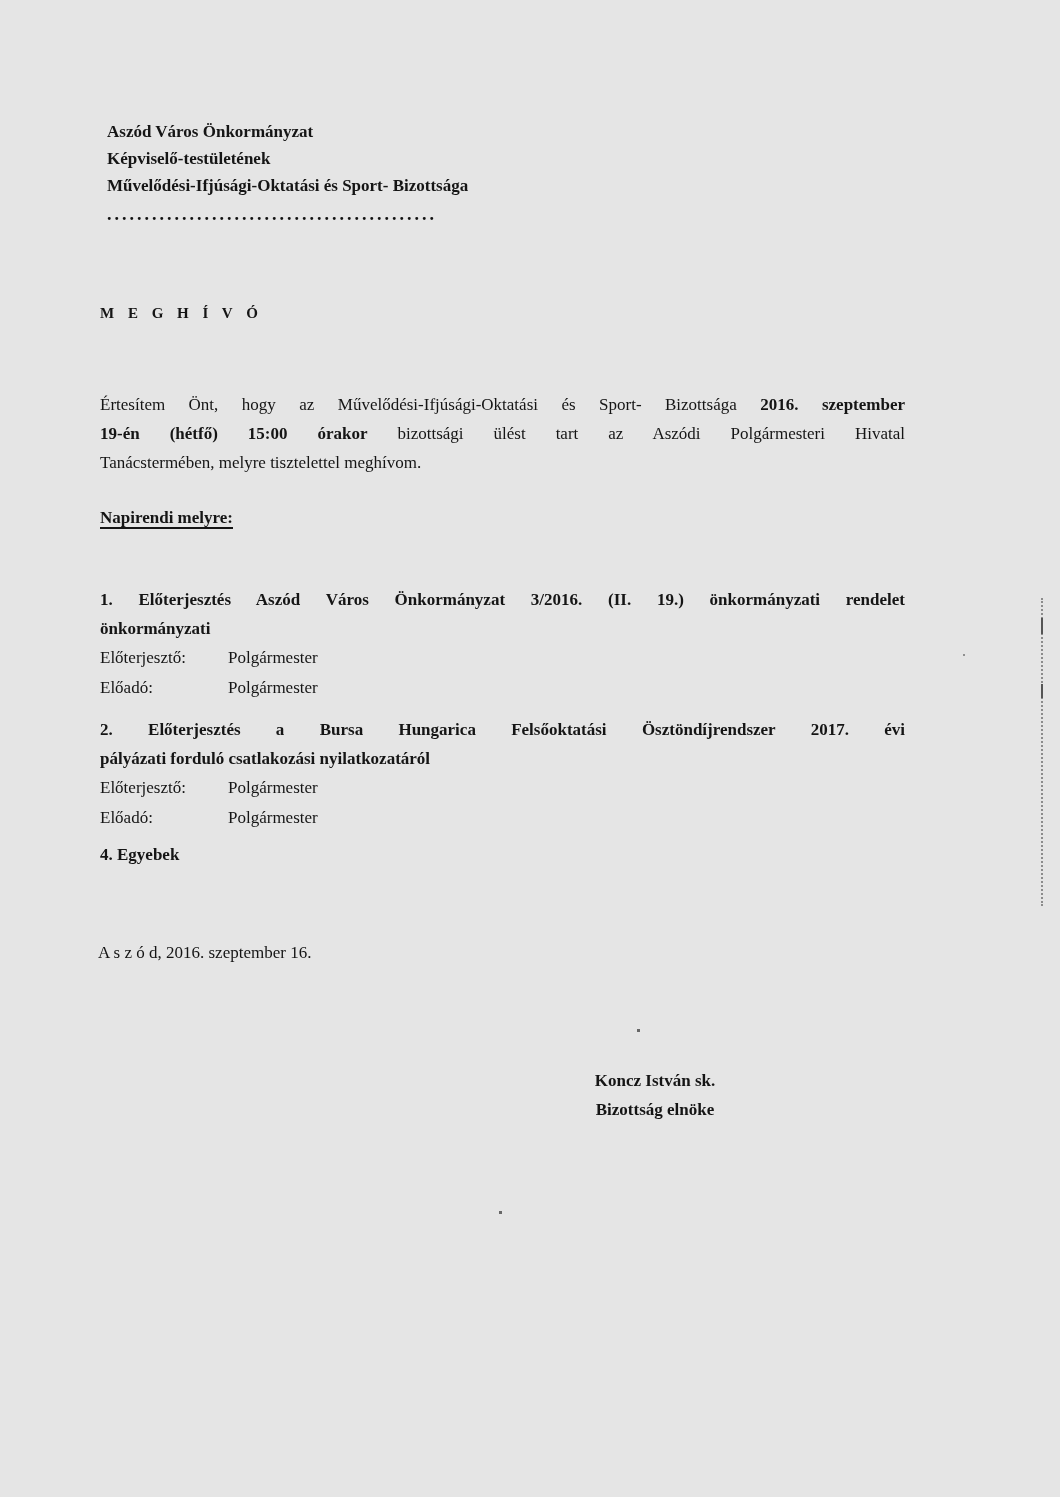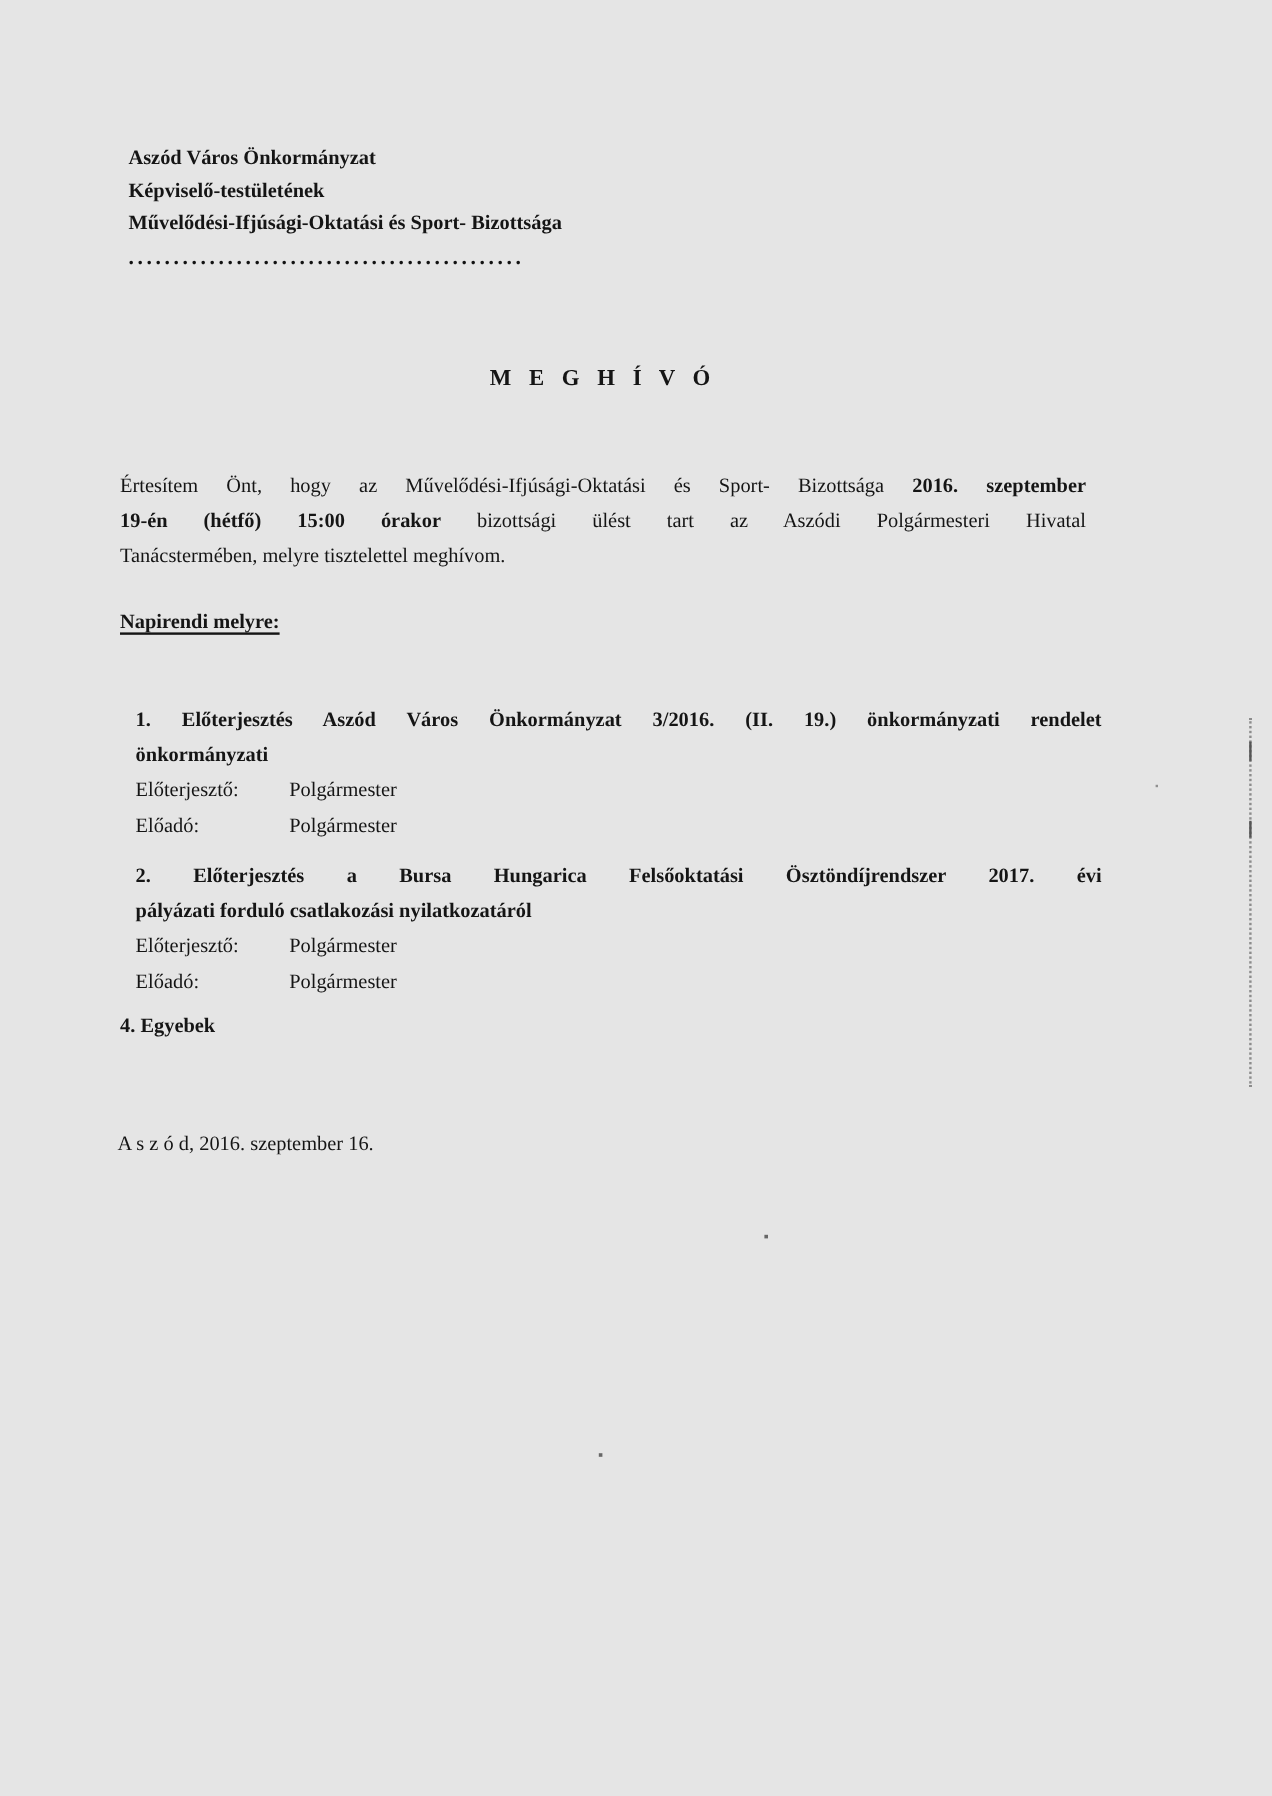--- a/index.html
+++ b/index.html
@@ -21,40 +21,39 @@
   .dotted {
     margin-top:6px;
     font-weight:700; font-size:18px;
     letter-spacing:3px; line-height:18px;
     white-space:nowrap; color:#111;
   }
 
   
   .doc-title {
     position:absolute; left:100px; top:305px; width:805px;
-    text-align:center;
-    font-weight:700; font-size:19px; letter-spacing:5px;
+    font-weight:700; font-size:15px; letter-spacing:5px;
     white-space:nowrap;
   }
 
   
   .intro { position:absolute; left:100px; top:390px; width:805px; }
   .pline { line-height:29px; }
   .jline { text-align:justify; height:29px; overflow:hidden; }
   .jline::after { content:""; display:inline-block; width:100%; height:0; }
 
   
   .agenda-heading {
     position:absolute; left:100px; top:508px;
     font-weight:700;
     text-decoration:underline;
     text-decoration-thickness:2px;
     text-underline-offset:4px;
   }
-  .agenda-items { position:absolute; left:100px; top:585px; width:805px;margin-left:13px; }
+  .agenda-items { position:absolute; left:100px; top:585px; width:805px; }
   .agenda-item + .agenda-item { margin-top:12px; }
   .title-line { font-weight:700; line-height:29px; }
   .title-line.jline { height:29px; }
   .row { line-height:30px; }
   .rlabel { display:inline-block; width:128px; }
   .other-item { position:absolute; left:100px; top:845px; font-weight:700; }
 
   
   .date-line { position:absolute; left:98px; top:943px; }
   .signature { position:absolute; left:545px; top:1066px; width:220px; text-align:center; }
@@ -109,20 +108,24 @@
         <div class="title-line">pályázati forduló csatlakozási nyilatkozatáról</div>
         <div class="row"><span class="rlabel">Előterjesztő:</span><span class="rvalue">Polgármester</span></div>
         <div class="row"><span class="rlabel">Előadó:</span><span class="rvalue">Polgármester</span></div>
       </div>
     </div>
 
   <div class="other-item">4. Egyebek</div>
 
   <div class="date-line">A s z ó d, 2016. szeptember 16.</div>
 
+  <div class="signature">
+    <div class="sig-name">Koncz István sk.</div>
+    <div class="sig-title">Bizottság elnöke</div>
+  </div>
 
   <div class="artifact-vline"></div>
   <div class="artifact-seg seg1"></div>
   <div class="artifact-seg seg2"></div>
   <div class="speck sp1"></div>
   <div class="speck sp2"></div>
   <div class="speck sp3"></div>
 
 </div>
 

